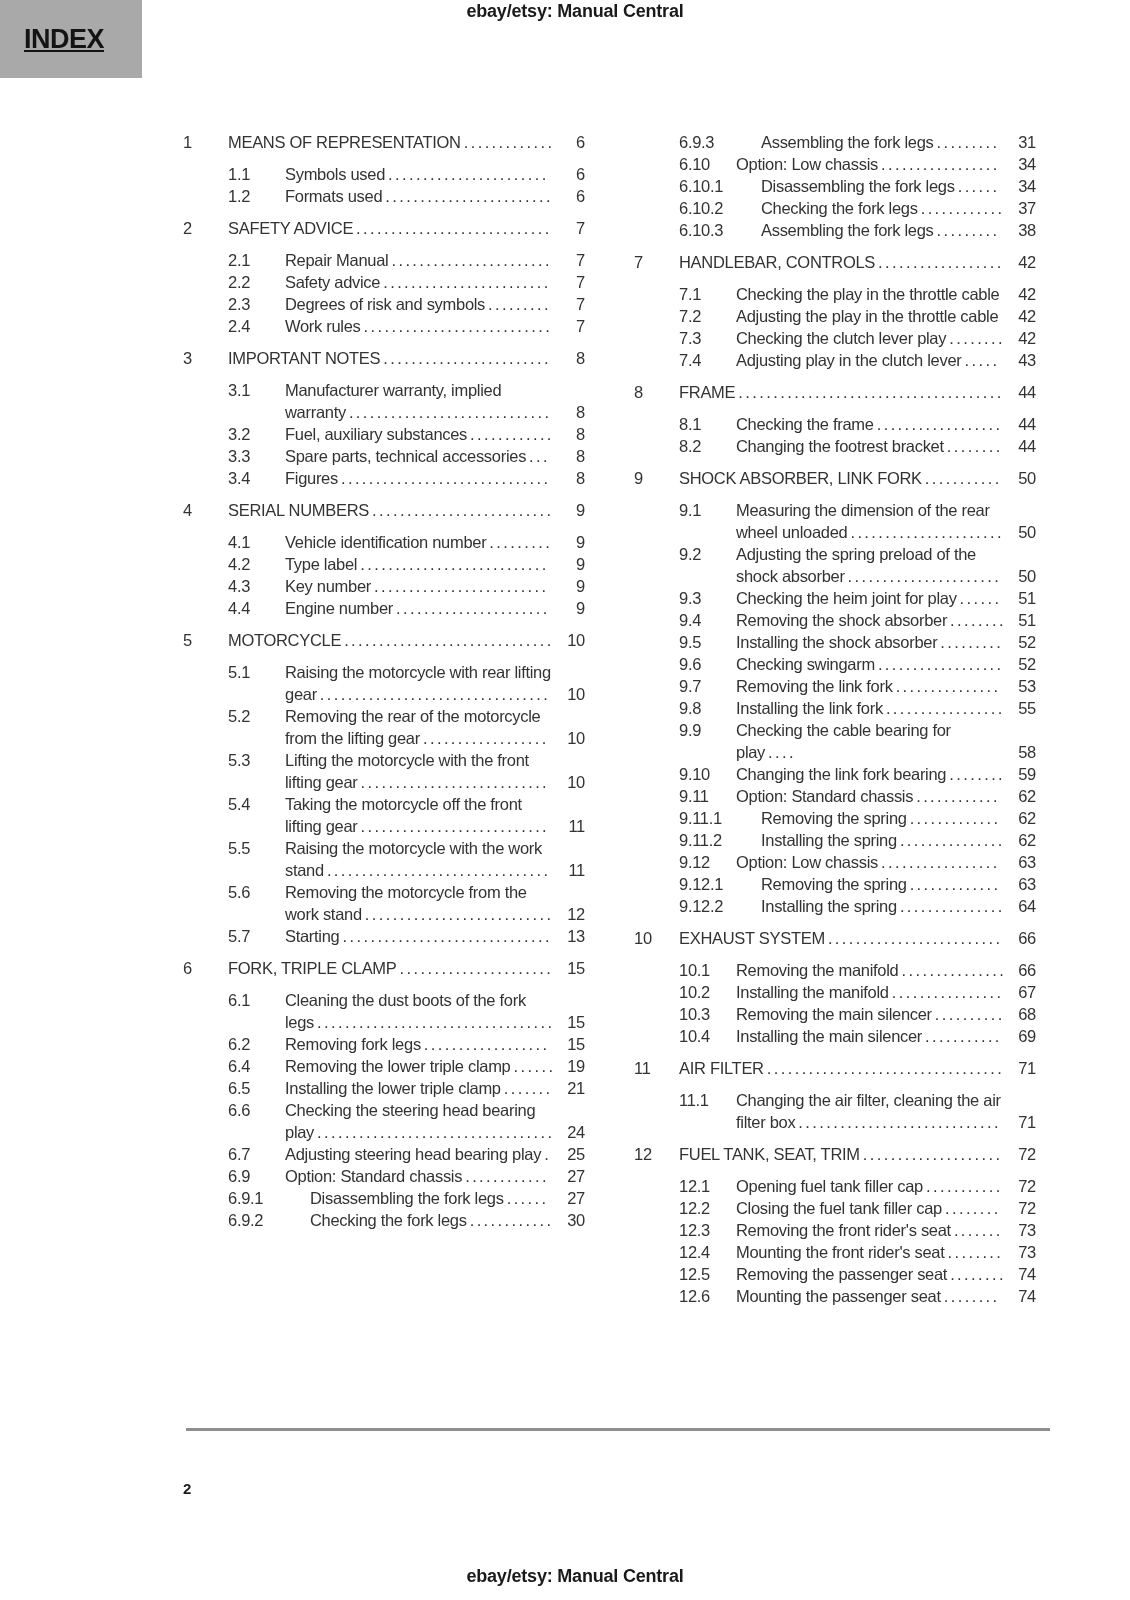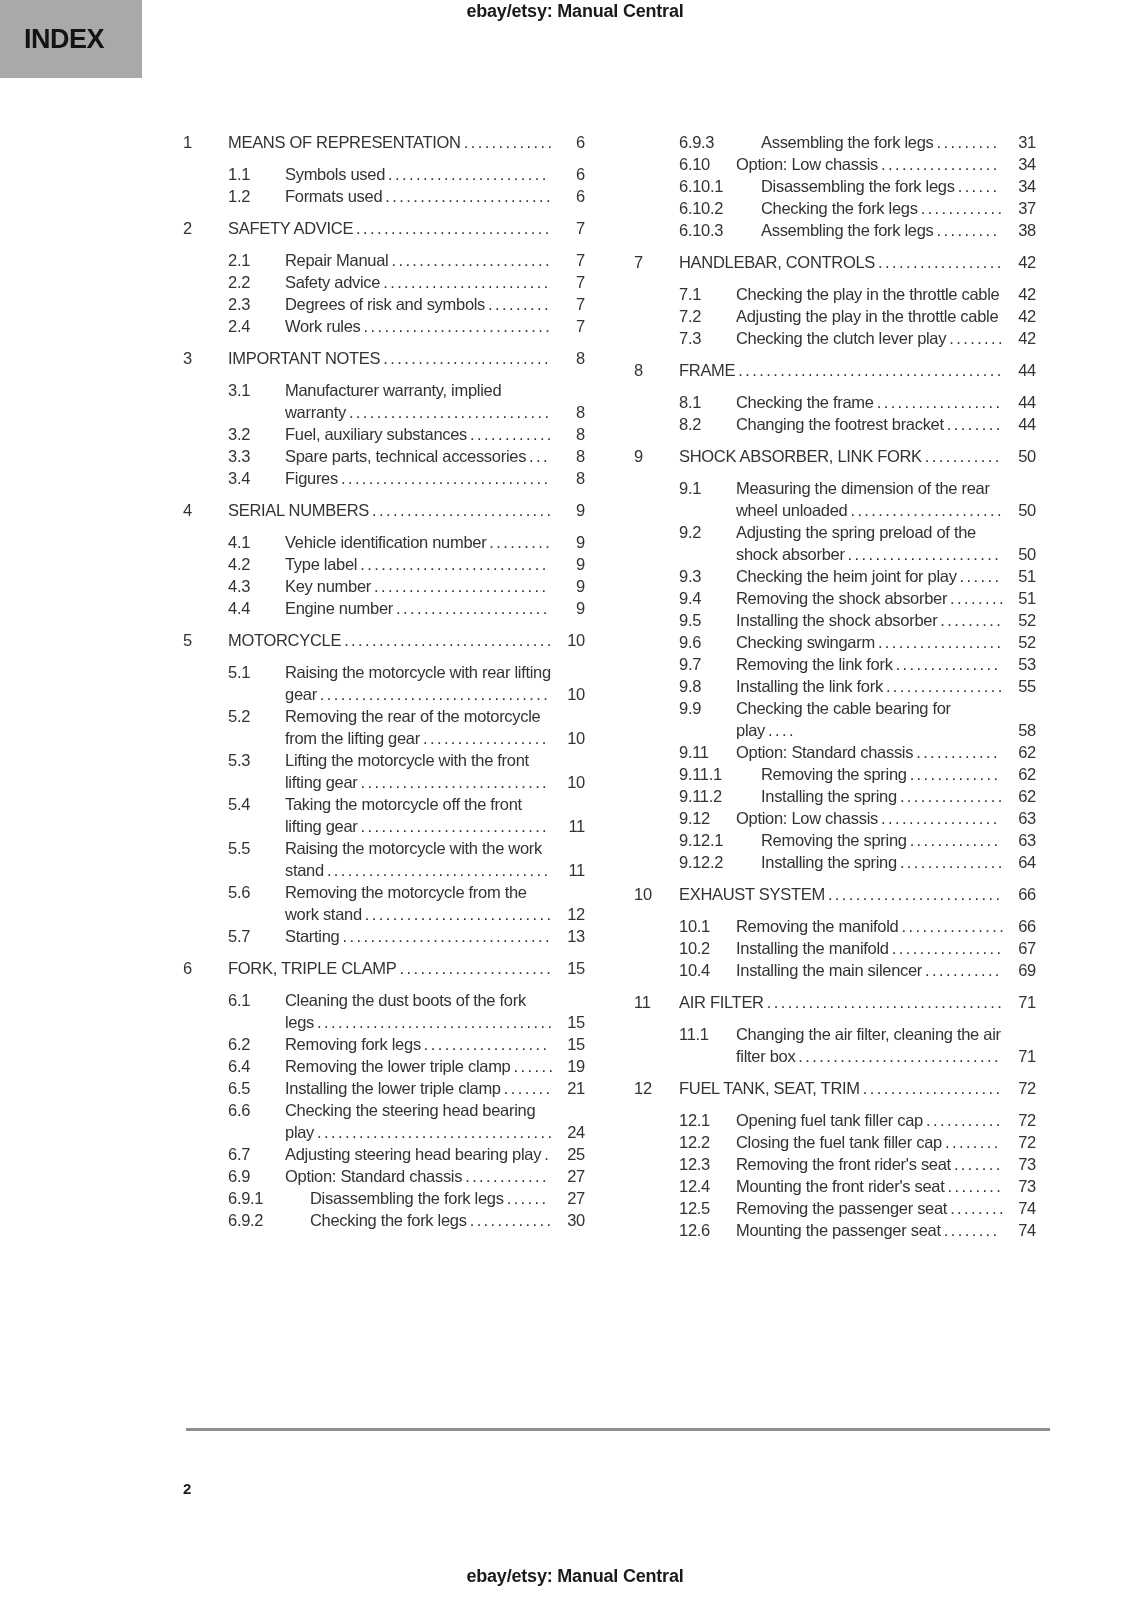--- a/index.html
+++ b/index.html
@@ -13,20 +13,21 @@
     text-align:center; font-size:18px; font-weight:600; color:#1a1a1a;
     letter-spacing:-0.2px;
   }
   .idx-box {
     position:absolute; left:0; top:0; width:142px; height:78px;
     background:#a9a9a9; display:flex; align-items:center;
   }
   .idx-box span {
     padding-left:24px; font-size:27px; font-weight:700; color:#141414;
     letter-spacing:-0.5px;
+    text-decoration:underline;
   }
   .col {
     position:absolute; top:131px; width:402px;
     font-size:16.5px; line-height:22px; letter-spacing:-0.3px; color:#333;
   }
   #col-left  { left:183px; }
   #col-right { left:634px; }
   .row  { position:relative; padding-right:26px; }
   .lvl1 { margin:10px 0; padding-left:45px; }
   .col .lvl1:first-child { margin-top:0; }
@@ -102,42 +103,45 @@
   <div class="col" id="col-right">
       <div class="row lvl3"><span class="num">6.9.3</span><span class="ttl">Assembling the fork legs</span><span class="dots">.........</span><span class="pg">31</span></div>
       <div class="row lvl2"><span class="num">6.10</span><span class="ttl">Option: Low chassis</span><span class="dots">.................</span><span class="pg">34</span></div>
       <div class="row lvl3"><span class="num">6.10.1</span><span class="ttl">Disassembling the fork legs</span><span class="dots">......</span><span class="pg">34</span></div>
       <div class="row lvl3"><span class="num">6.10.2</span><span class="ttl">Checking the fork legs</span><span class="dots">............</span><span class="pg">37</span></div>
       <div class="row lvl3"><span class="num">6.10.3</span><span class="ttl">Assembling the fork legs</span><span class="dots">.........</span><span class="pg">38</span></div>
       <div class="row lvl1"><span class="num">7</span><span class="ttl">HANDLEBAR, CONTROLS</span><span class="dots">..................</span><span class="pg">42</span></div>
       <div class="row lvl2"><span class="num">7.1</span><span class="ttl">Checking the play in the throttle cable</span><span class="dots"></span><span class="pg">42</span></div>
       <div class="row lvl2"><span class="num">7.2</span><span class="ttl">Adjusting the play in the throttle cable</span><span class="dots"></span><span class="pg">42</span></div>
       <div class="row lvl2"><span class="num">7.3</span><span class="ttl">Checking the clutch lever play</span><span class="dots">........</span><span class="pg">42</span></div>
+      <div class="row lvl2"><span class="num">7.4</span><span class="ttl">Adjusting play in the clutch lever</span><span class="dots">.....</span><span class="pg">43</span></div>
       <div class="row lvl1"><span class="num">8</span><span class="ttl">FRAME</span><span class="dots">......................................</span><span class="pg">44</span></div>
       <div class="row lvl2"><span class="num">8.1</span><span class="ttl">Checking the frame</span><span class="dots">..................</span><span class="pg">44</span></div>
       <div class="row lvl2"><span class="num">8.2</span><span class="ttl">Changing the footrest bracket</span><span class="dots">........</span><span class="pg">44</span></div>
       <div class="row lvl1"><span class="num">9</span><span class="ttl">SHOCK ABSORBER, LINK FORK</span><span class="dots">...........</span><span class="pg">50</span></div>
       <div class="row lvl2"><span class="num">9.1</span><span class="ttl">Measuring the dimension of the rear wheel unloaded</span><span class="dots">......................</span><span class="pg">50</span></div>
       <div class="row lvl2"><span class="num">9.2</span><span class="ttl">Adjusting the spring preload of the shock absorber</span><span class="dots">......................</span><span class="pg">50</span></div>
       <div class="row lvl2"><span class="num">9.3</span><span class="ttl">Checking the heim joint for play</span><span class="dots">......</span><span class="pg">51</span></div>
       <div class="row lvl2"><span class="num">9.4</span><span class="ttl">Removing the shock absorber</span><span class="dots">........</span><span class="pg">51</span></div>
       <div class="row lvl2"><span class="num">9.5</span><span class="ttl">Installing the shock absorber</span><span class="dots">.........</span><span class="pg">52</span></div>
       <div class="row lvl2"><span class="num">9.6</span><span class="ttl">Checking swingarm</span><span class="dots">..................</span><span class="pg">52</span></div>
       <div class="row lvl2"><span class="num">9.7</span><span class="ttl">Removing the link fork</span><span class="dots">...............</span><span class="pg">53</span></div>
       <div class="row lvl2"><span class="num">9.8</span><span class="ttl">Installing the link fork</span><span class="dots">.................</span><span class="pg">55</span></div>
       <div class="row lvl2"><span class="num">9.9</span><span class="ttl">Checking the cable bearing for play</span><span class="dots">....</span><span class="pg">58</span></div>
+      <div class="row lvl2"><span class="num">9.10</span><span class="ttl">Changing the link fork bearing</span><span class="dots">........</span><span class="pg">59</span></div>
       <div class="row lvl2"><span class="num">9.11</span><span class="ttl">Option: Standard chassis</span><span class="dots">............</span><span class="pg">62</span></div>
       <div class="row lvl3"><span class="num">9.11.1</span><span class="ttl">Removing the spring</span><span class="dots">.............</span><span class="pg">62</span></div>
       <div class="row lvl3"><span class="num">9.11.2</span><span class="ttl">Installing the spring</span><span class="dots">...............</span><span class="pg">62</span></div>
       <div class="row lvl2"><span class="num">9.12</span><span class="ttl">Option: Low chassis</span><span class="dots">.................</span><span class="pg">63</span></div>
       <div class="row lvl3"><span class="num">9.12.1</span><span class="ttl">Removing the spring</span><span class="dots">.............</span><span class="pg">63</span></div>
       <div class="row lvl3"><span class="num">9.12.2</span><span class="ttl">Installing the spring</span><span class="dots">...............</span><span class="pg">64</span></div>
       <div class="row lvl1"><span class="num">10</span><span class="ttl">EXHAUST SYSTEM</span><span class="dots">.........................</span><span class="pg">66</span></div>
       <div class="row lvl2"><span class="num">10.1</span><span class="ttl">Removing the manifold</span><span class="dots">...............</span><span class="pg">66</span></div>
       <div class="row lvl2"><span class="num">10.2</span><span class="ttl">Installing the manifold</span><span class="dots">................</span><span class="pg">67</span></div>
+      <div class="row lvl2"><span class="num">10.3</span><span class="ttl">Removing the main silencer</span><span class="dots">..........</span><span class="pg">68</span></div>
       <div class="row lvl2"><span class="num">10.4</span><span class="ttl">Installing the main silencer</span><span class="dots">...........</span><span class="pg">69</span></div>
       <div class="row lvl1"><span class="num">11</span><span class="ttl">AIR FILTER</span><span class="dots">..................................</span><span class="pg">71</span></div>
       <div class="row lvl2"><span class="num">11.1</span><span class="ttl">Changing the air filter, cleaning the air filter box</span><span class="dots">.............................</span><span class="pg">71</span></div>
       <div class="row lvl1"><span class="num">12</span><span class="ttl">FUEL TANK, SEAT, TRIM</span><span class="dots">....................</span><span class="pg">72</span></div>
       <div class="row lvl2"><span class="num">12.1</span><span class="ttl">Opening fuel tank filler cap</span><span class="dots">...........</span><span class="pg">72</span></div>
       <div class="row lvl2"><span class="num">12.2</span><span class="ttl">Closing the fuel tank filler cap</span><span class="dots">........</span><span class="pg">72</span></div>
       <div class="row lvl2"><span class="num">12.3</span><span class="ttl">Removing the front rider's seat</span><span class="dots">.......</span><span class="pg">73</span></div>
       <div class="row lvl2"><span class="num">12.4</span><span class="ttl">Mounting the front rider's seat</span><span class="dots">........</span><span class="pg">73</span></div>
       <div class="row lvl2"><span class="num">12.5</span><span class="ttl">Removing the passenger seat</span><span class="dots">........</span><span class="pg">74</span></div>
       <div class="row lvl2"><span class="num">12.6</span><span class="ttl">Mounting the passenger seat</span><span class="dots">........</span><span class="pg">74</span></div>

